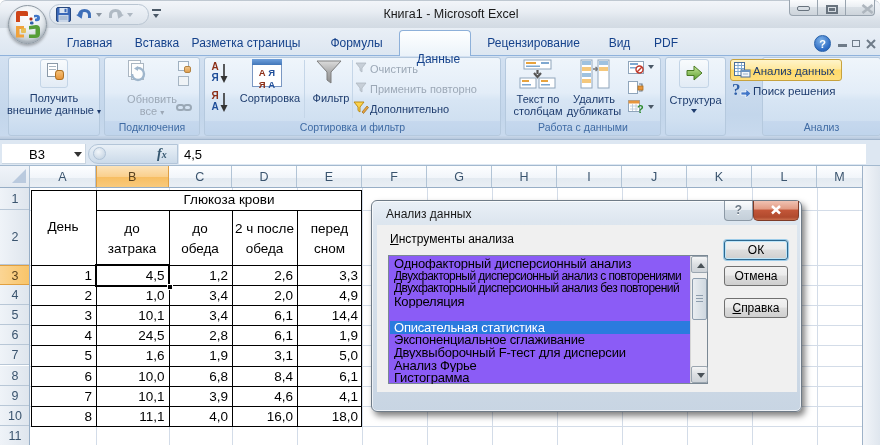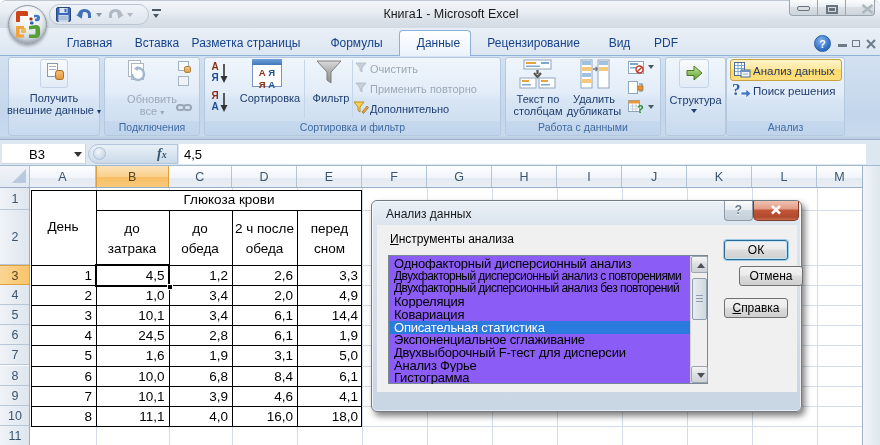--- a/index.html
+++ b/index.html
@@ -86,21 +86,21 @@
 <svg class="abs" style="left:861px;top:4px;" width="13" height="10" viewBox="0 0 13 10">
     <path d="M1.5 1 L11.5 9 M11.5 1 L1.5 9" stroke="#AEB6BE" stroke-width="2.6"></path>
   </svg>
 <div id="tabrow" class="abs"></div>
 <div class="abs" style="left:0;top:54.5px;width:880px;height:1.5px;background:#8FB2DC;"></div>
 <div id="tab-active" class="abs"></div>
 <div class="tab abs" style="left:60px;width:59px;">Главная</div>
 <div class="tab abs" style="left:124px;width:52px;margin-left:7px;">Вставка</div>
 <div class="tab abs" style="left:182px;width:128px;">Разметка страницы</div>
 <div class="tab abs" style="left:321px;width:71px;">Формулы</div>
-<div class="tab abs" style="left:399px;width:79px;">Данные</div>
+<div class="tab abs" style="left:399px;width:79px;margin-top:16px;">Данные</div>
 <div class="tab abs" style="left:487px;width:93px;text-align:right;">Рецензирование</div>
 <div class="tab abs" style="left:607px;width:25px;">Вид</div>
 <div class="tab abs" style="left:653px;width:26px;">PDF</div>
 <div class="abs" style="left:814px;top:35px;width:17px;height:17px;border-radius:50%;background:radial-gradient(circle at 40% 30%,#7FB3E8,#2D6BC4 70%);border:1px solid #2660A8;color:#fff;font-size:11px;font-weight:bold;text-align:center;line-height:16px;">?</div>
 <div class="abs" style="left:838px;top:44px;width:9px;height:2.5px;background:#6E7B88;"></div>
 <div class="abs" style="left:852px;top:40px;width:8px;height:7px;border:1.5px solid #6E7B88;"></div>
 <svg class="abs" style="left:866px;top:39px;" width="10" height="10" viewBox="0 0 10 10">
     <path d="M1 1 L9 9 M9 1 L1 9" stroke="#6E7B88" stroke-width="2"></path>
   </svg>
 <div id="ribbon" class="abs"></div>
@@ -110,21 +110,21 @@
 <div class="group abs" style="left:104px;width:96px;">
     <div class="glabel">Подключения</div>
   </div>
 <div class="group abs" style="left:204px;width:297px;">
     <div class="glabel">Сортировка и фильтр</div>
   </div>
 <div class="group abs" style="left:505px;width:156px;">
     <div class="glabel">Работа с данными</div>
   </div>
 <div class="group abs" style="left:665px;width:61px;"></div>
-<div class="group abs" style="left:726px;width:119px;">
+<div class="group abs" style="left:762px;width:119px;">
     <div class="glabel">Анализ</div>
   </div>
 <div class="bigbtnframe" style="left:40px;top:59px;width:28px;height:29px;"></div>
 <div class="abs" style="left:47px;top:63px;width:11px;height:14px;background:#fff;border:1px solid #8A99A8;"></div>
 <div class="abs" style="left:49px;top:66px;width:7px;height:1px;background:#A7B4C0;"></div>
 <div class="abs" style="left:49px;top:69px;width:7px;height:1px;background:#A7B4C0;"></div>
 <div class="abs" style="left:55px;top:70px;width:9px;height:10px;background:linear-gradient(180deg,#F5C178,#E8963C);border:1px solid #B06F1F;border-radius:3px/4px;"></div>
 <div class="rtxt" style="left:8px;top:92px;width:92px;white-space:nowrap;">Получить</div>
 <div class="rtxt" style="left:4px;top:104px;width:100px;white-space:nowrap;">внешние данные <span style="font-size:8px;">▾</span></div>
 <div class="abs" style="left:128px;top:60px;width:13px;height:17px;background:#FDFDFD;border:1px solid #AAB6C2;"></div>
@@ -398,36 +398,35 @@
 <div style="position:absolute;left:381px;top:0px;width:46px;height:20px;background:linear-gradient(180deg,#F0C2B2 0%,#E39D86 40%,#C25537 50%,#B04A2E 85%,#C96E4D 100%);border:1px solid #7E3B28;border-top:none;border-radius:0 0 5px 5px;"><svg width="44" height="18" viewBox="0 0 44 18">
         <path d="M18 5 L26 12.5 M26 5 L18 12.5" stroke="#fff" stroke-width="2.4"></path>
       </svg></div>
 <div id="dlgclient">
 <div style="position:absolute;left:13px;top:7px;font-size:12px;color:#000;"><span style="text-decoration:underline;">И</span>нструменты анализа</div>
 <div id="listbox">
 <div class="li" style="top:1.0px;">Однофакторный дисперсионный анализ</div>
 <div class="li" style="top:13.7px;font-size:12px;letter-spacing:-0.55px;">Двухфакторный дисперсионный анализ с повторениями</div>
 <div class="li" style="top:26.4px;font-size:12px;letter-spacing:-0.55px;">Двухфакторный дисперсионный анализ без повторений</div>
 <div class="li" style="top:39.1px;">Корреляция</div>
-<div class="li" style="top:51.8px;">Ковариация</div>
 <div class="li li-sel" style="top:64.5px;">Описательная статистика</div>
 <div class="li" style="top:77.2px;">Экспоненциальное сглаживание</div>
 <div class="li" style="top:89.9px;">Двухвыборочный F-тест для дисперсии</div>
 <div class="li" style="top:102.6px;">Анализ Фурье</div>
 <div class="li" style="top:115.3px;">Гистограмма</div>
 <div style="position:absolute;right:0;top:0;width:17px;height:127px;background:#EFEFEF;border-left:1px solid #D5D5D5;">
 <div style="position:absolute;left:0;top:0;width:17px;height:17px;background:linear-gradient(180deg,#F4F5F6,#DCDFE2 50%,#CDD2D7);border:1px solid #9AA5AF;border-radius:2px;">
             <div style="position:absolute;left:4.5px;top:6px;width:0;height:0;border-left:4px solid transparent;border-right:4px solid transparent;border-bottom:5px solid #4A5258;"></div>
           </div>
 <div style="position:absolute;left:0;bottom:0;width:17px;height:17px;background:linear-gradient(180deg,#F4F5F6,#DCDFE2 50%,#CDD2D7);border:1px solid #9AA5AF;border-radius:2px;">
             <div style="position:absolute;left:4.5px;top:6px;width:0;height:0;border-left:4px solid transparent;border-right:4px solid transparent;border-top:5px solid #4A5258;"></div>
           </div>
 <div style="position:absolute;left:1px;top:22px;width:15px;height:42px;background:linear-gradient(90deg,#E9EDF1,#CFD8E0);border:1px solid #8D9DAD;border-radius:2px;">
             <div style="position:absolute;left:3px;top:16px;width:7px;height:1px;background:#8D9DAD;"></div>
             <div style="position:absolute;left:3px;top:19px;width:7px;height:1px;background:#8D9DAD;"></div>
             <div style="position:absolute;left:3px;top:22px;width:7px;height:1px;background:#8D9DAD;"></div>
           </div>
 </div>
 </div>
 <div class="wbtn" style="top:15px;border:1px solid #2E688F;box-shadow:0 0 0 1px #9CCBE8, inset 0 0 0 1px #BEE6FA;">ОК</div>
-<div class="wbtn" style="top:41px;margin-left:15px;">Отмена</div>
+<div class="wbtn" style="top:41px;">Отмена</div>
 <div class="wbtn" style="top:73px;"><span style="text-decoration:underline;">С</span>правка</div>
 </div>
 </div>
 </body></html>

